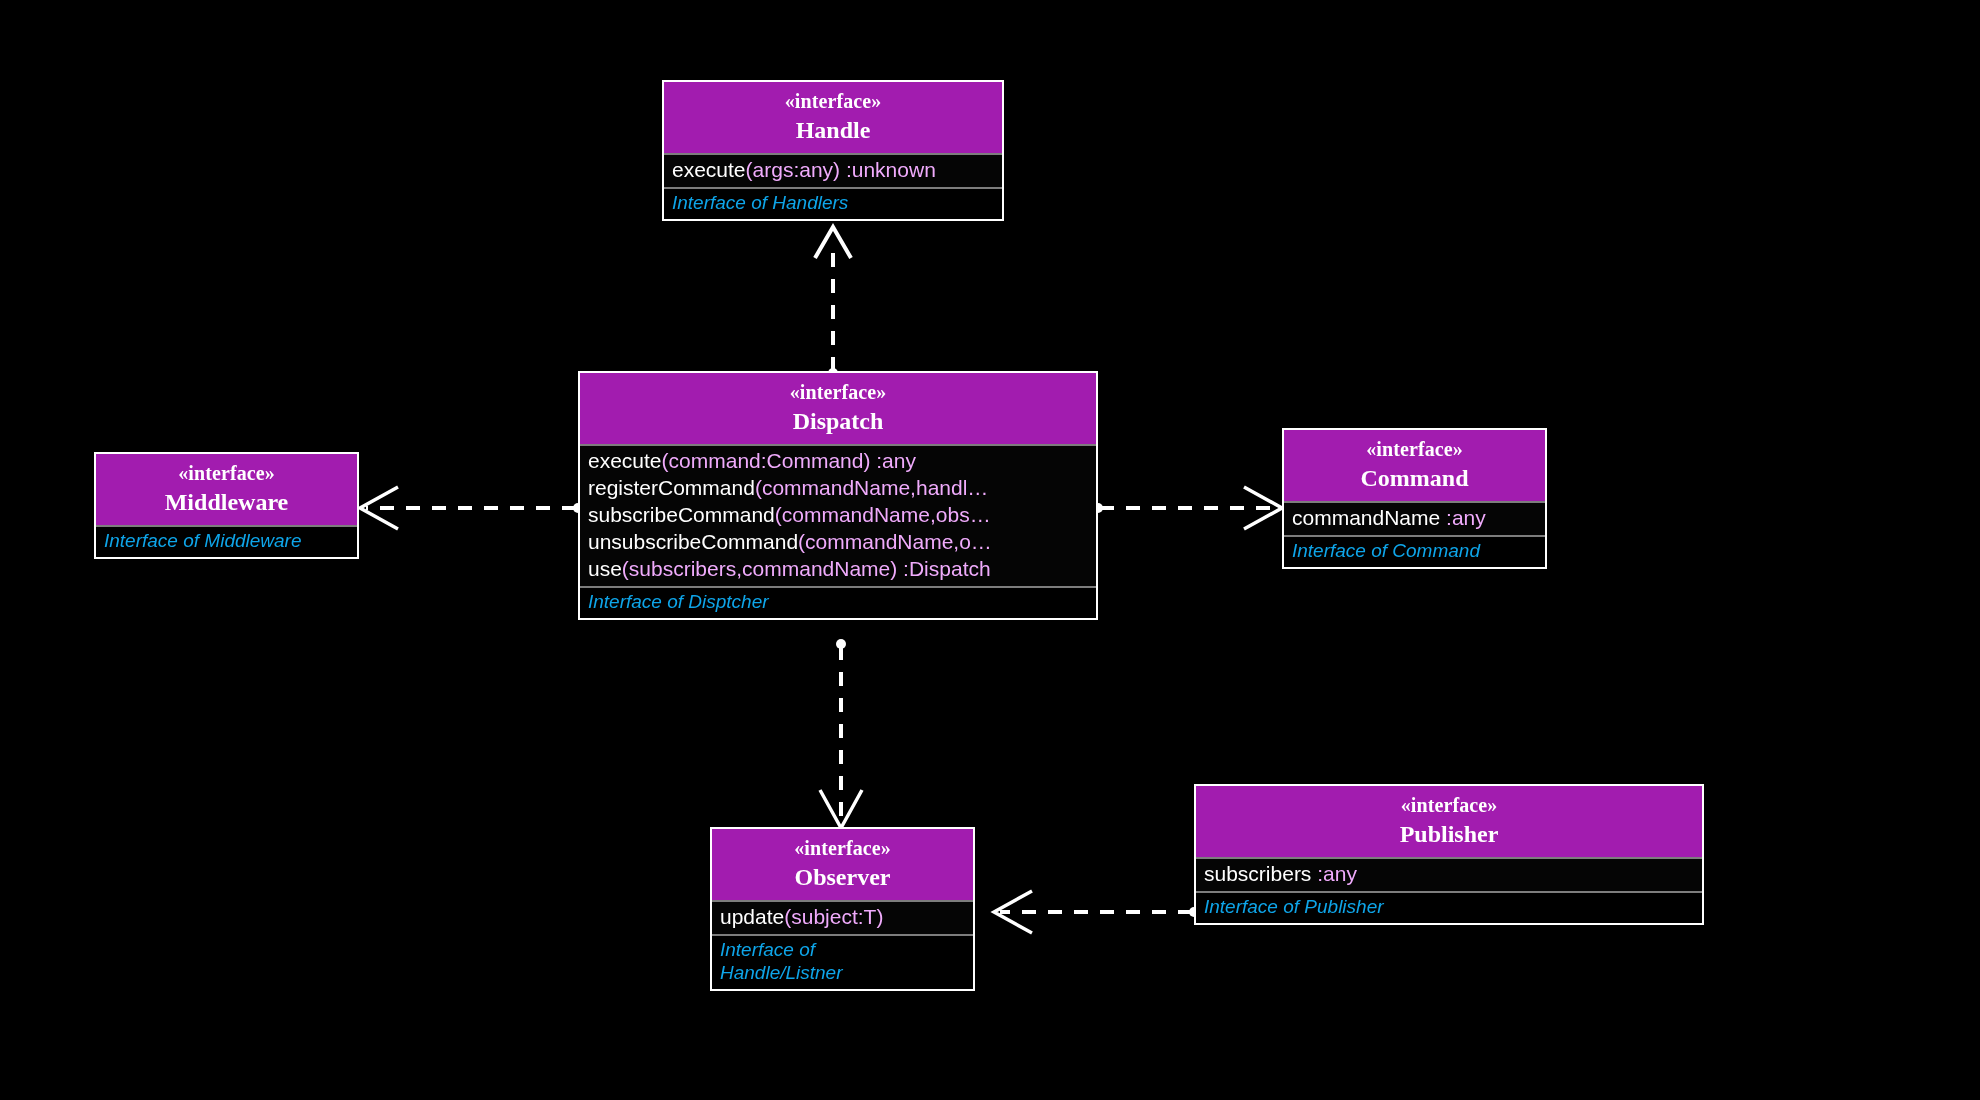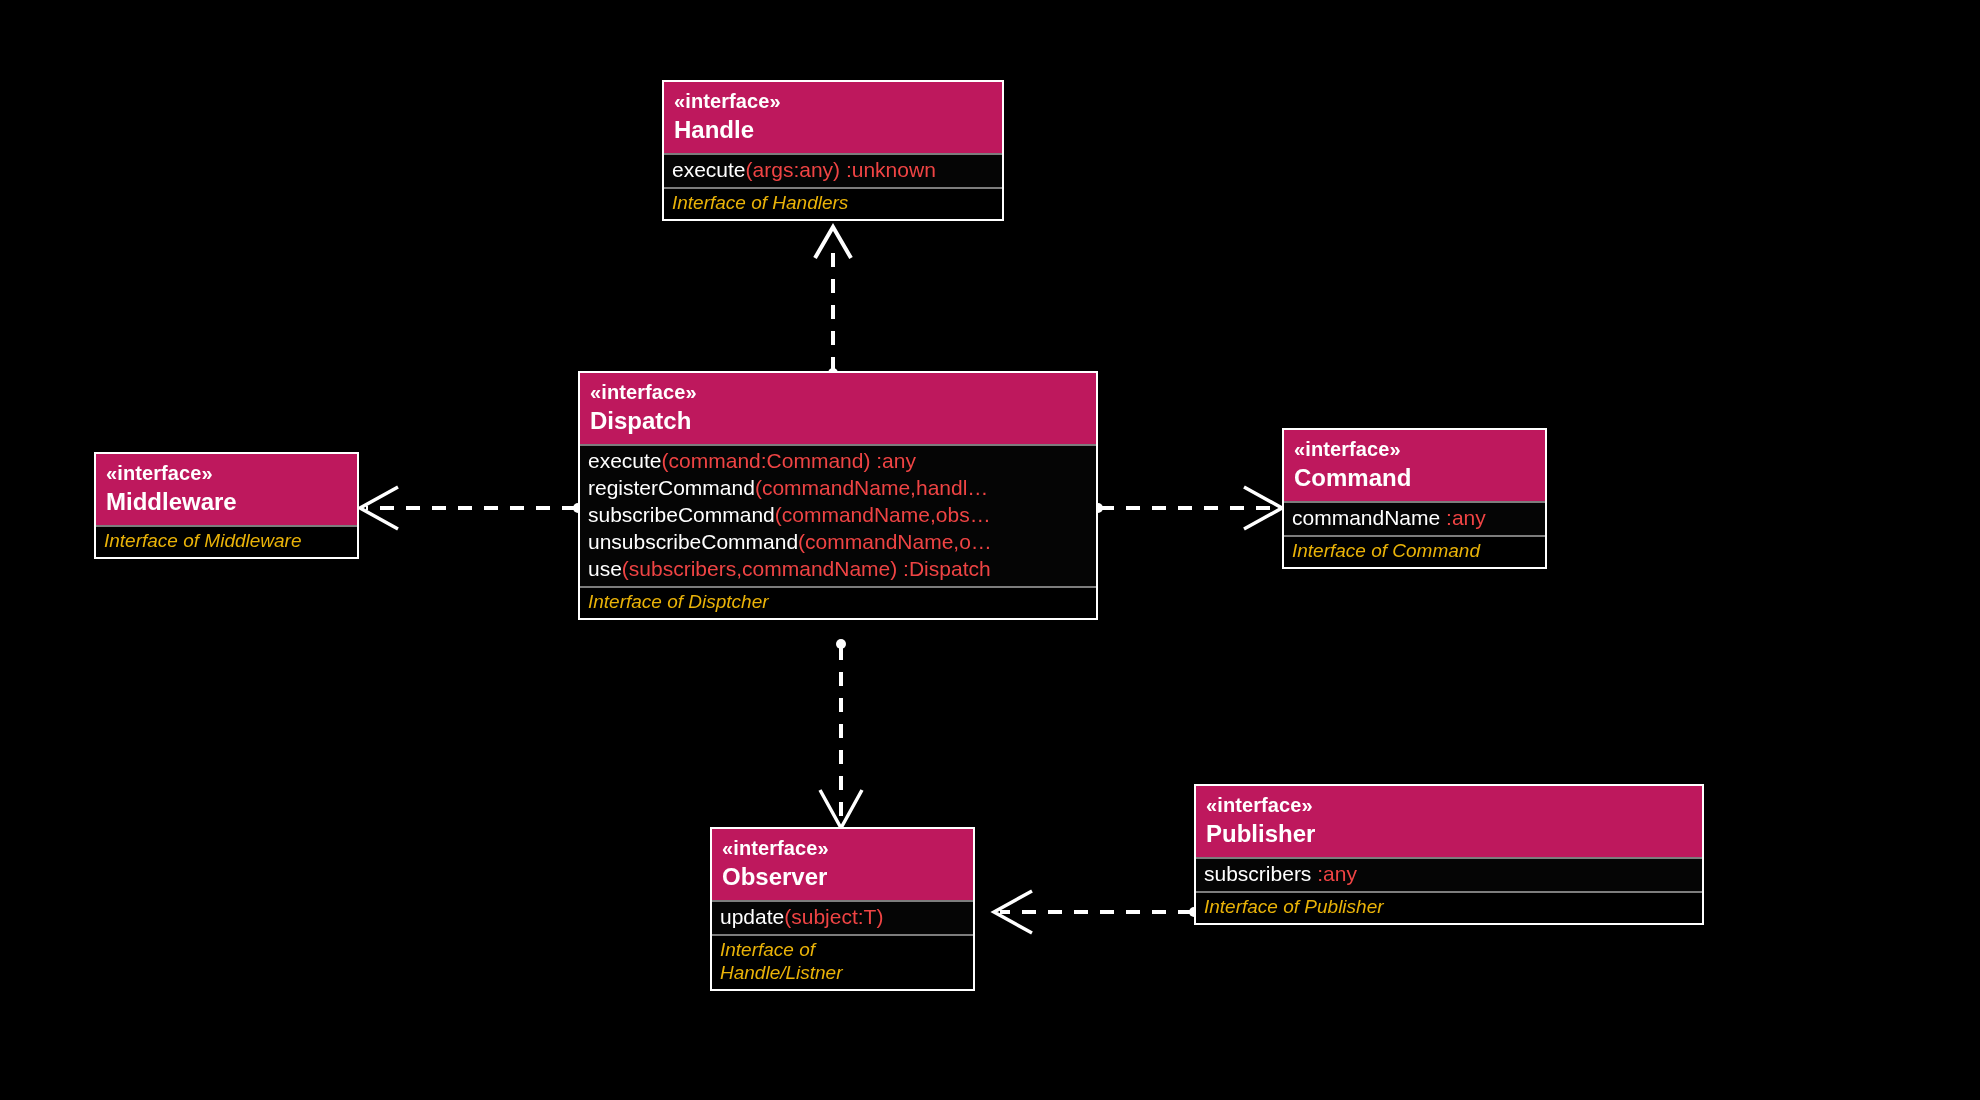--- a/index.html
+++ b/index.html
@@ -33,25 +33,26 @@
   .uml-box {
     position: absolute;
     box-sizing: border-box;
     border: 2px solid #ffffff;
     background: #000000;
     color: #ffffff;
     display: flex;
     flex-direction: column;
   }
   .uml-header {
-    text-align: left;
+    text-align: center;
     font-weight: bold;
     line-height: 1.28;
     padding: 7px 10px 8px 10px;
-    background: #be185d;
+    background: #a21caf;
+    font-family: Liberation Serif, serif;
   }
   .uml-stereotype {
     display: block;
     font-size: 20px;
     font-weight: bold;
     letter-spacing: 0.1px;
   }
   .uml-name {
     display: block;
     font-size: 24px;
@@ -64,30 +65,30 @@
   }
   .uml-member {
     font-size: 21px;
     line-height: 1.19;
     padding: 1px 6px 1px 8px;
     white-space: nowrap;
     overflow: hidden;
     color: #ffffff;
   }
   .uml-member .sig {
-    color: #ef4444;
+    color: #f0abfc;
     margin-top: 35px;
   }
   .uml-footer {
     border-top: 2px solid #7d7d7d;
     font-size: 19px;
     font-style: italic;
     line-height: 1.2;
     padding: 3px 6px 4px 8px;
-    color: #eab308;
+    color: #0ea5e9;
     background: #000000;
   }
   .uml-footer .fline { display: block; white-space: nowrap; }
 </style>
 </head>
 <body>
 
 <div id="canvas">
 
   <svg class="edges" viewBox="0 0 1980 1100" width="1980" height="1100">

